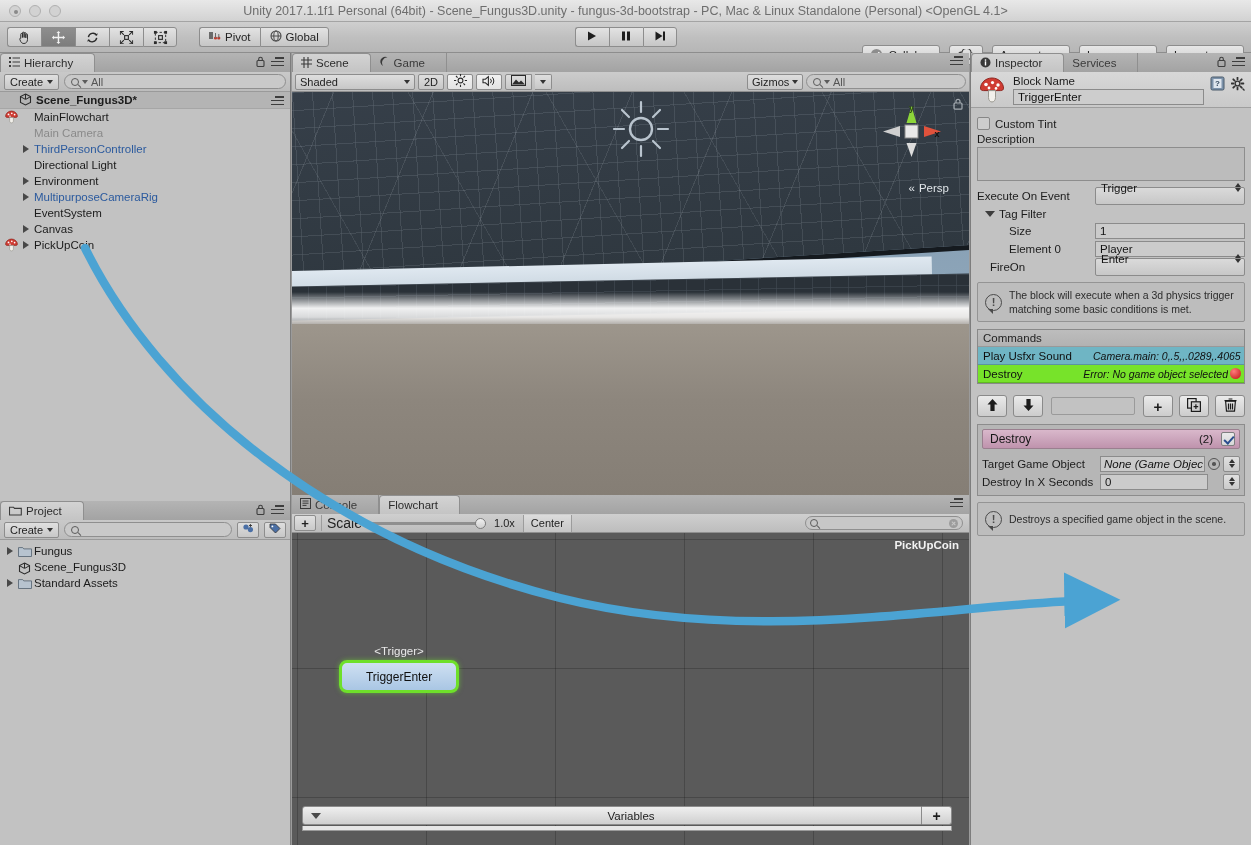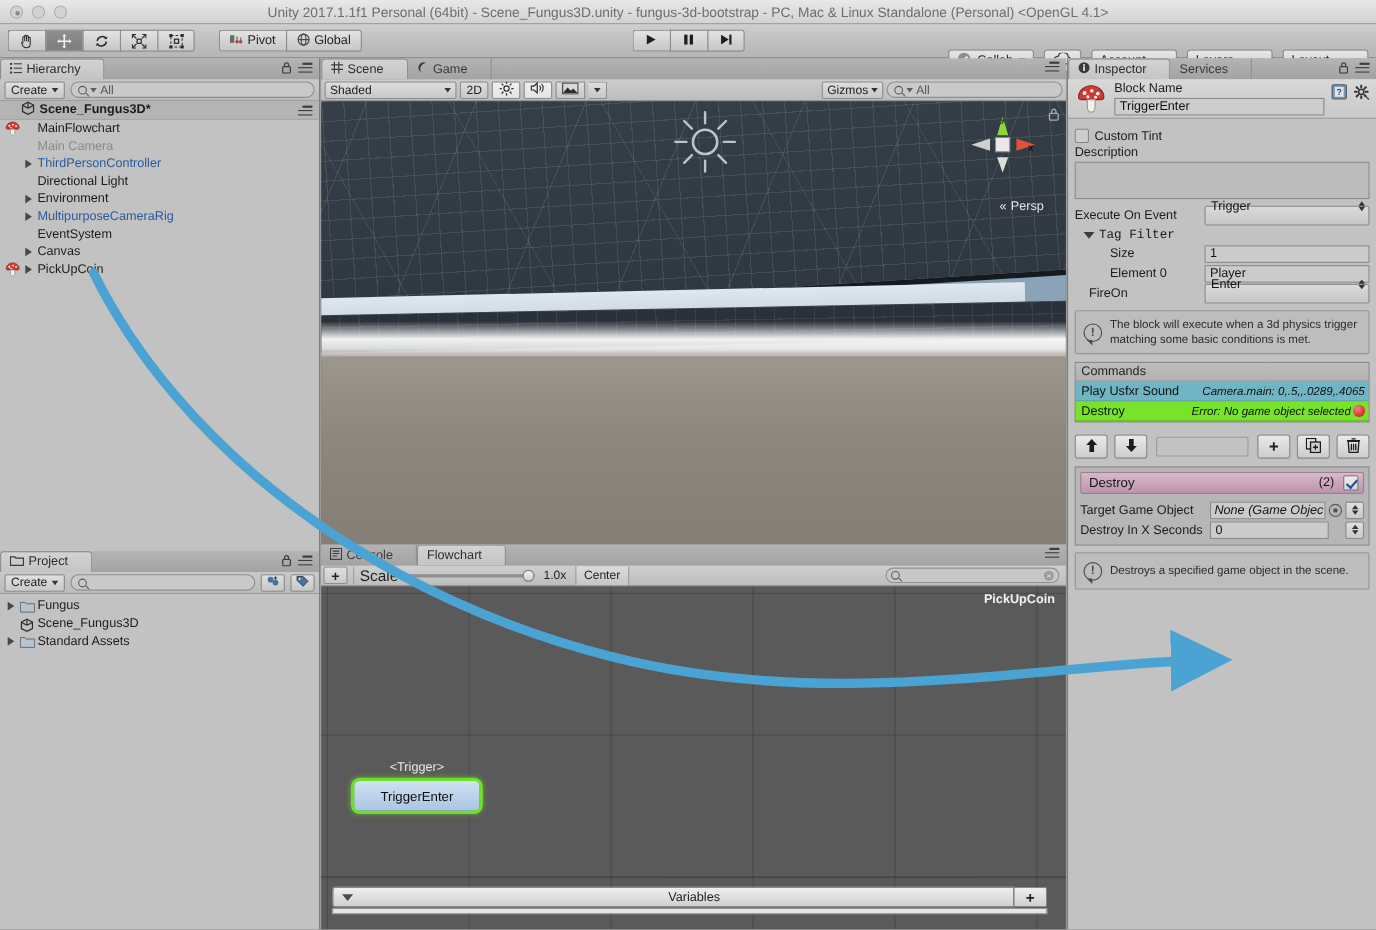--- a/index.html
+++ b/index.html
@@ -334,21 +334,21 @@
     background: #5a5a5a;
     background-image:
       repeating-linear-gradient(to right, rgba(30,30,30,.30) 0 1px, transparent 1px 129px),
       repeating-linear-gradient(to bottom, rgba(30,30,30,.30) 0 1px, transparent 1px 129px);
     background-position: 5px 6px;
   }
   .fc-name {
     position:absolute; right: 10px; top: 6px;
     font-size: 11.5px; font-weight: bold; color: #f2f2f2;
   }
-  .block-wrap { position:absolute; left: 27px; top: 112px; margin-top: 47px; }
+  .block-wrap { position:absolute; left: 47px; top: 112px; }
   .block-type {
     font-size: 11.5px; color: #e9e9e9; text-align: center;
     margin-bottom: 3px;
   }
   .block-box {
     width: 120px; height: 33px;
     background: linear-gradient(to bottom, #cfe0f2 0%, #a9c6e4 100%);
     border: 3px solid #6ee02a; border-radius: 8px;
     display:flex; align-items:center; justify-content:center;
     font-size: 12px; color: #101010;
@@ -426,21 +426,21 @@
   }
   .updown { display:flex; flex-direction:column; gap:1px; }
   .updown i { width:0;height:0;border-left:3px solid transparent;border-right:3px solid transparent; }
   .updown i:first-child { border-bottom: 4px solid #333; }
   .updown i:last-child { border-top: 4px solid #333; }
   .valfield {
     flex: 1; height: 16px; background: #cbcbcb; border: 1px solid #8b8b8b;
     display:flex; align-items:center; padding: 0 4px;
     font-size: 11.5px; color: #141414;
   }
-  .foldout { display:flex; align-items:center; gap:4px; height:17px; padding-left: 8px; font-family: Liberation Mono, monospace; }
+  .foldout { display:flex; align-items:center; gap:4px; height:17px; padding-left: 8px; }
   .foldout .tri {
     width:0;height:0;border-left:5px solid transparent;border-right:5px solid transparent;
     border-top: 6px solid #3d3d3d;
   }
   .helpbox {
     margin: 6px 6px 0 6px; min-height: 34px;
     background: #bdbdbd; border: 1px solid #949494; border-radius: 2px;
     display:flex; align-items:center; gap: 7px; padding: 5px 7px;
   }
   .bang {

